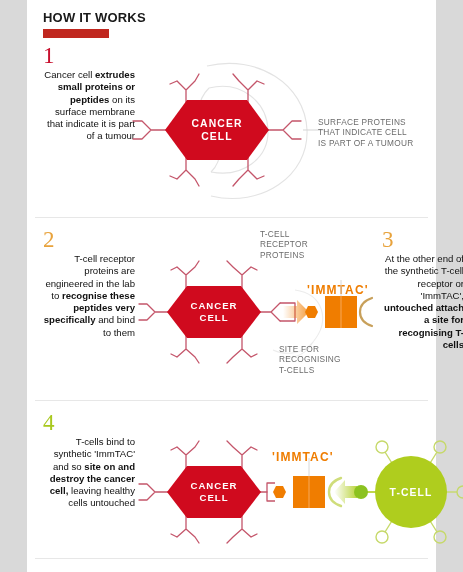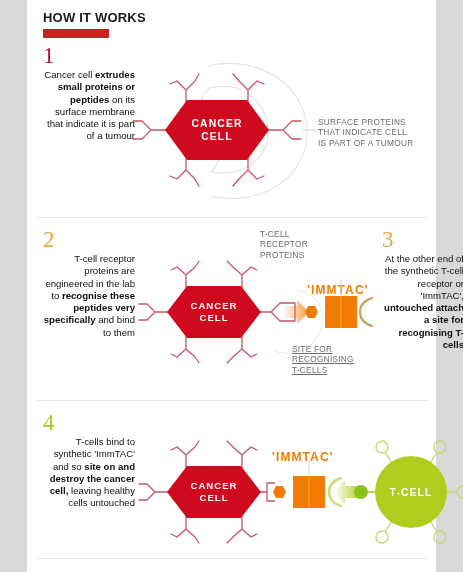--- a/index.html
+++ b/index.html
@@ -155,21 +155,21 @@
       <line x1="196" y1="46" x2="196" y2="78" stroke="#f6a24b" stroke-width="1.2"></line>
 
       <line x1="196" y1="46" x2="196" y2="30" stroke="#d8d8d8" stroke-width="1"></line>
 
       <path d="M227 48 C218 51 215 57 215 62 C215 67 218 73 227 76" fill="none" stroke="#c8a05a" stroke-width="2.2" stroke-linecap="round"></path>
 
       <path d="M168 92 C162 104 150 108 140 108" fill="none" stroke="#ececec" stroke-width="1"></path>
     </svg>
   </div>
 
-  <div class="callout" style="left:265px;top:344px;text-decoration:underline;">SITE FOR
+  <div class="callout" style="left:252px;top:344px;">SITE FOR
 RECOGNISING
 T-CELLS</div>
 
   <div class="step" style="left:355px;top:228px;">
     <div class="step-num" style="color:#e8a33d;">3</div>
     <div class="step-text" style="width:82px;">At the other end of the synthetic T-cell receptor or 'ImmTAC', <b>untouched attach a site for recognising T-cells</b></div>
   </div>
 
   <div class="divider" style="top: 400px; background: rgb(231, 231, 231);"></div>
 

